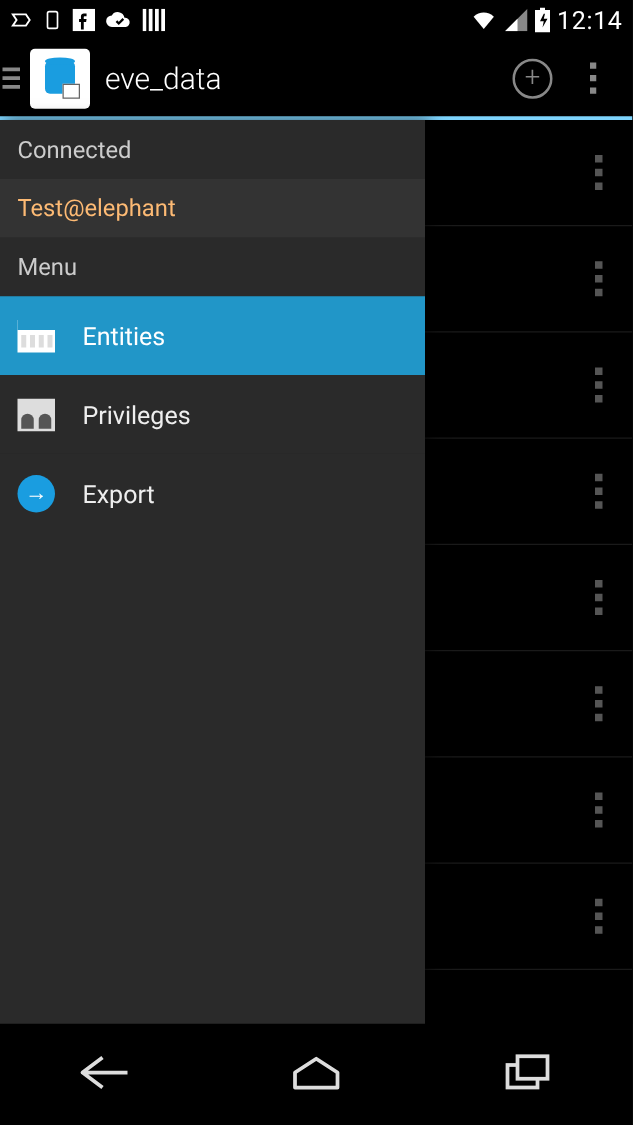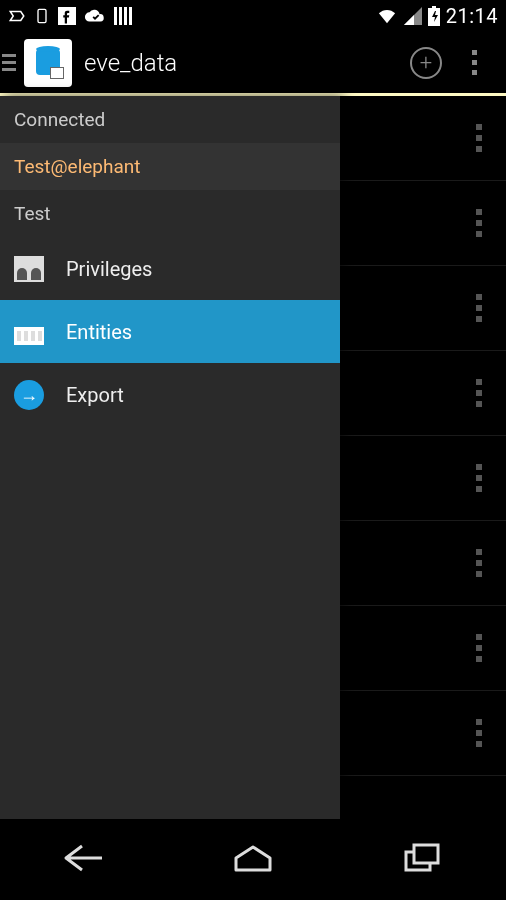--- a/index.html
+++ b/index.html
@@ -18,21 +18,21 @@
   .status-right { display: flex; gap: 6px; align-items: center; font-size: 20px; }
   .status-time { font-size: 20px; color: #fff; letter-spacing: 0.5px; }
   .status-icon { fill: #fff; }
   
   .app-bar {
     height: 64px;
     background: #000;
     display: flex;
     align-items: center;
     padding: 0 8px 0 0;
-    border-bottom: 3px solid #fef9c3;
+    border-bottom: 3px solid #7dd3fc;
   }
   .hamburger {
     width: 20px;
     height: 40px;
     display: flex;
     flex-direction: column;
     justify-content: center;
     gap: 4px;
     padding-left: 2px;
   }
@@ -186,21 +186,21 @@
       </svg>
     <svg class="status-icon" width="18" height="18" viewBox="0 0 18 18">
         <path d="M0 18L18 0v18z" fill="#888"></path>
         <path d="M0 18L10 8v10z" fill="#fff"></path>
       </svg>
     <svg class="status-icon" width="12" height="20" viewBox="0 0 12 20">
         <rect x="0" y="2" width="12" height="18" fill="#fff"></rect>
         <rect x="4" y="0" width="4" height="2" fill="#fff"></rect>
         <path d="M7 5L4 11h3l-1 5 4-7H7l1-4z" fill="#000"></path>
       </svg>
-    <span class="status-time">21:14</span>
+    <span class="status-time">12:14</span>
   </div>
 </div>
 
 <div class="app-bar">
   <div class="hamburger">
     <span></span>
       <span></span>
       <span></span>
   </div>
   <div class="app-icon">
@@ -278,36 +278,36 @@
           <span></span>
           <span></span>
           <span></span>
         </div>
       </div>
   </div>
 
   <div class="drawer">
     <div class="drawer-section-header">Connected</div>
     <div class="drawer-account">Test@elephant</div>
-    <div class="drawer-section-header">Test</div>
-
-    <div class="drawer-menu-item">
-      <div class="menu-icon">
-          <div class="icon-privileges"></div>
-        </div>
-      <span class="menu-label">Privileges</span>
-    </div>
+    <div class="drawer-section-header">Menu</div>
+
     <div class="drawer-menu-item selected">
       <div class="menu-icon">
           <div class="icon-entities"></div>
         </div>
       <span class="menu-label">Entities</span>
     </div>
     <div class="drawer-menu-item">
       <div class="menu-icon">
+          <div class="icon-privileges"></div>
+        </div>
+      <span class="menu-label">Privileges</span>
+    </div>
+    <div class="drawer-menu-item">
+      <div class="menu-icon">
           <div class="icon-export">→</div>
         </div>
       <span class="menu-label">Export</span>
     </div>
   </div>
 </div>
 
 <div class="nav-bar">
   <div class="nav-btn">
     <svg width="44" height="32" viewBox="0 0 44 32">

